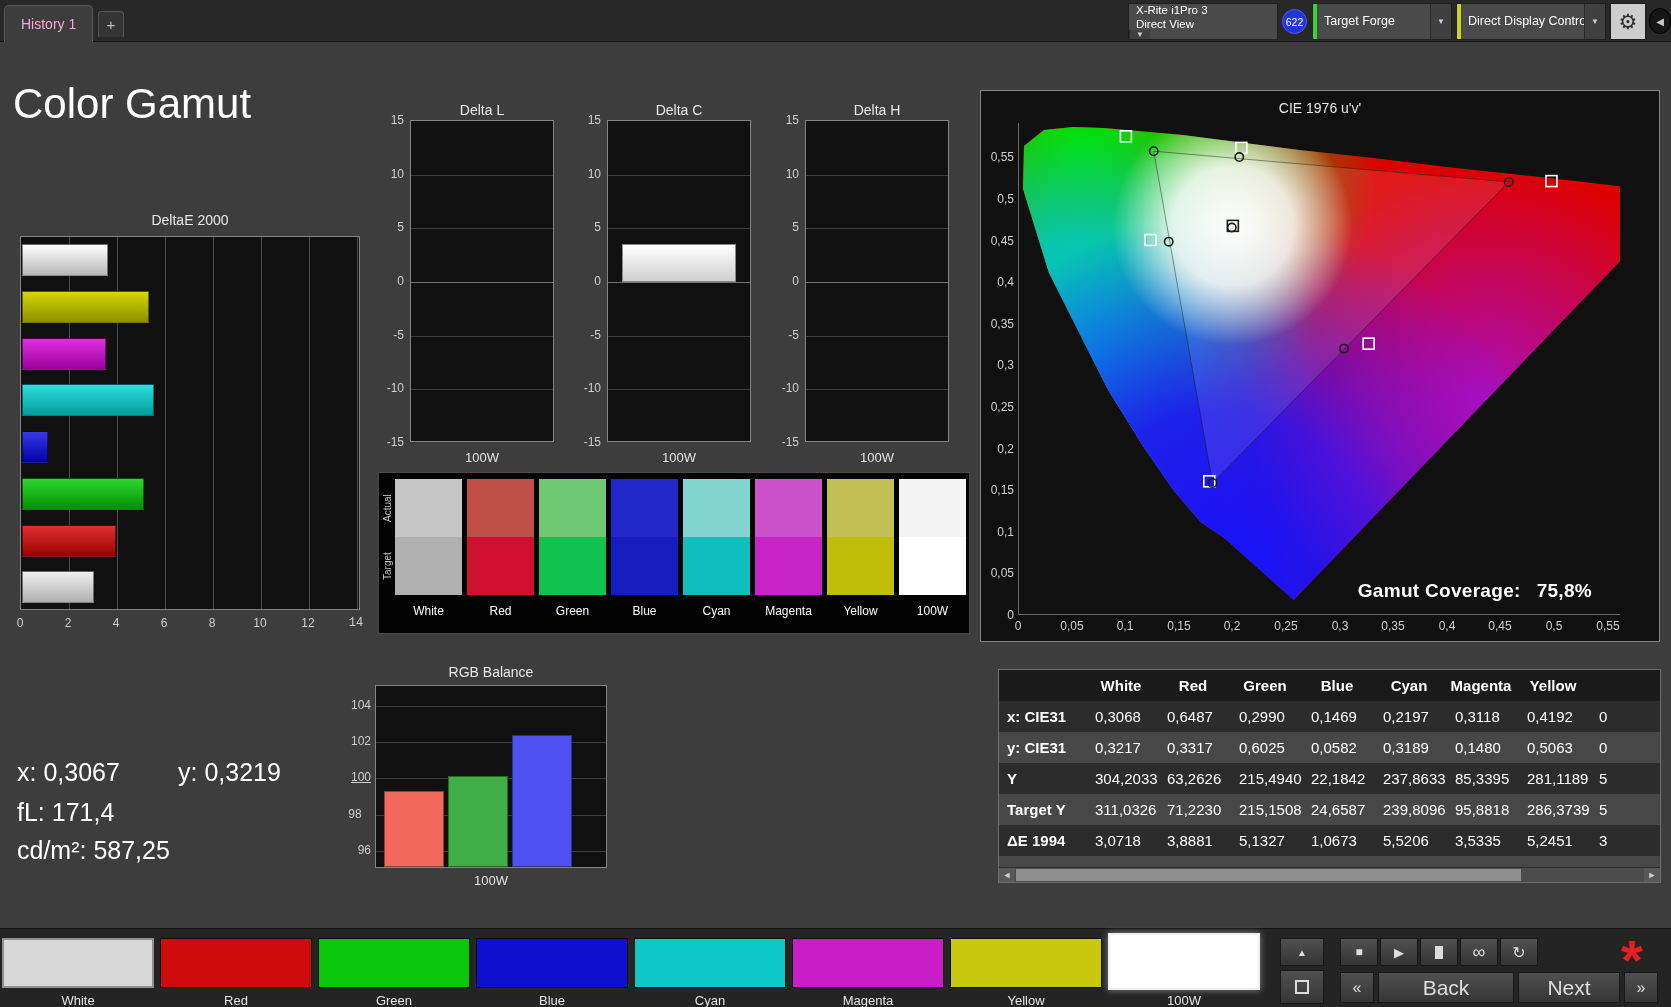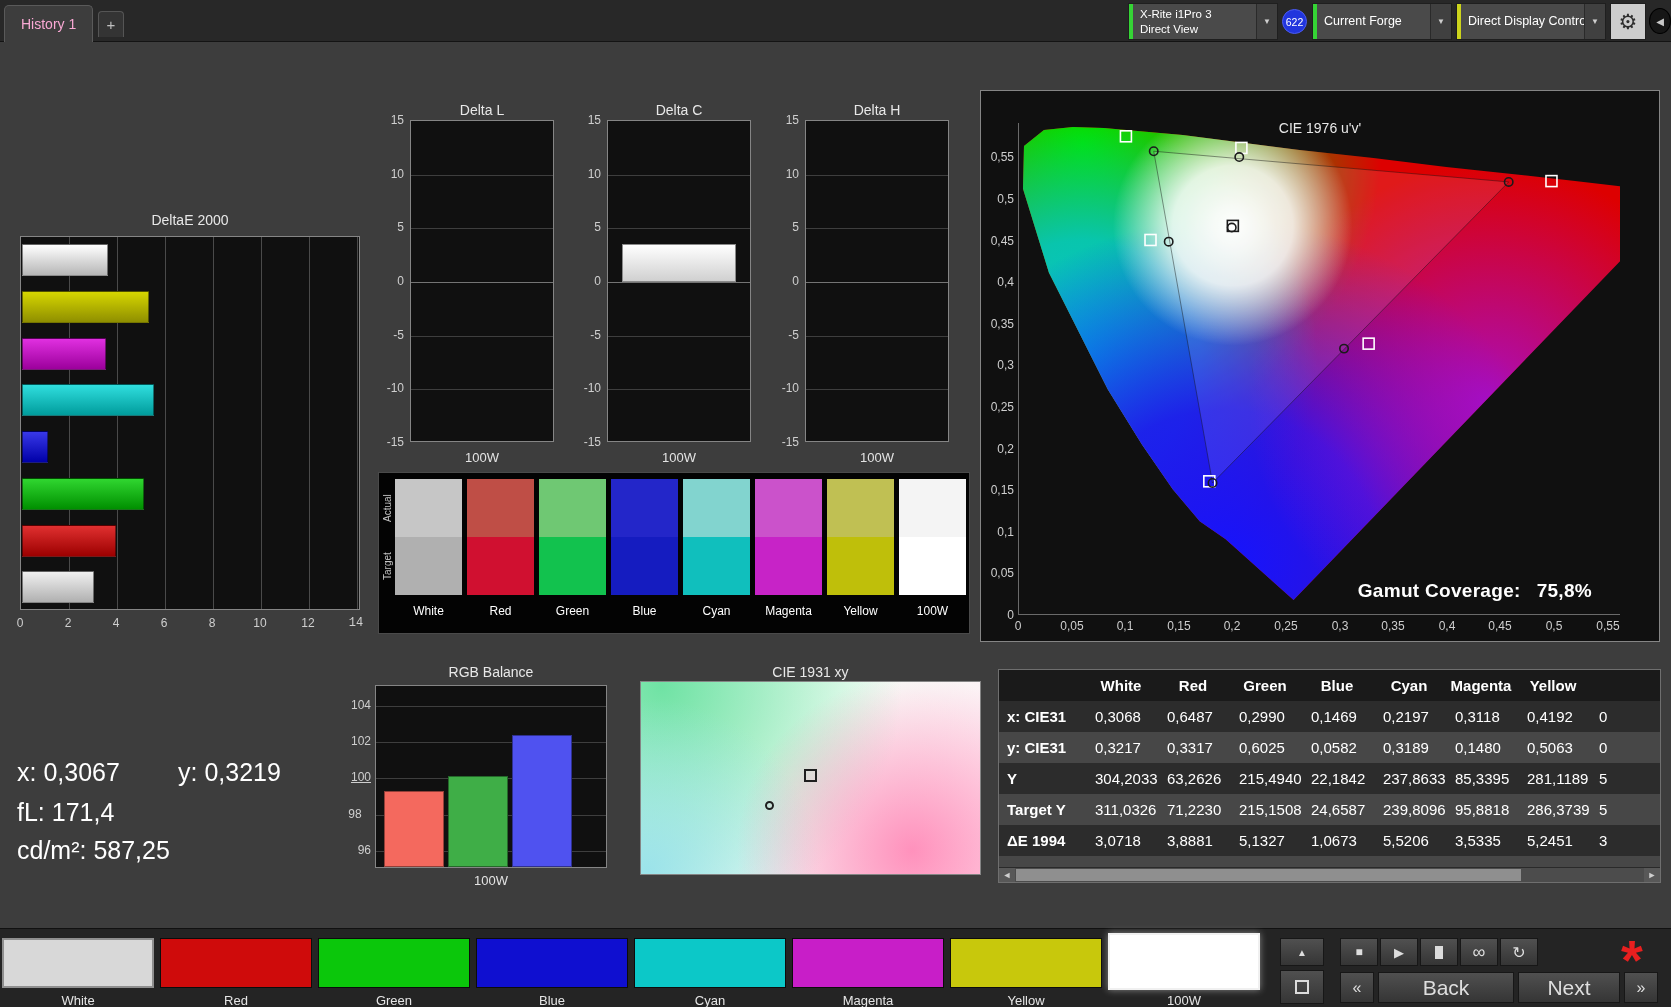--- a/index.html
+++ b/index.html
@@ -99,51 +99,52 @@
 <div class="app">
 
   <header class="topbar">
     <div class="tab">
       <span>History 1</span>
     </div>
     <div class="tab-add">
       <span>+</span>
     </div>
 
-    <div class="dd" style="left:1128px;width:150px;">
+    <div class="dd" style="left:1128px;width:150px;flex-direction:column;">
       <span class="dd-accent" style="background:#35d435;"></span>
       <span class="dd-text">
         <span>X-Rite i1Pro 3</span>
         <span>Direct View</span>
       </span>
       <span class="dd-arrow">▼</span>
     </div>
     <div class="badge" style="left:1282px;">622</div>
     <div class="dd" style="left:1312px;width:140px;">
       <span class="dd-accent" style="background:#35d435;"></span>
       <span class="dd-text single">
-        <span>Current Forge</span>
+        <span>Target Forge</span>
       </span>
       <span class="dd-arrow">▼</span>
     </div>
     <div class="dd" style="left:1456px;width:150px;">
       <span class="dd-accent" style="background:#ccd41c;"></span>
       <span class="dd-text single">
         <span>Direct Display Control</span>
       </span>
       <span class="dd-arrow">▼</span>
     </div>
     <button class="gear-btn" style="left:1610px;">
       <span>⚙</span>
     </button>
     <div class="collapse-btn" style="left:1649px;">
       <span>◀</span>
     </div>
   </header>
 
+  <h1 class="page-title">Color Gamut</h1>
 
   <div class="chart-title" style="left:20px;width:340px;top:212px;">DeltaE 2000</div>
   <div class="panel" id="deltae-plot" style="left:20px;top:236px;width:340px;height:374px;">
       <div class="vline" style="left: 48px;"></div>
       <div class="vline" style="left: 96px;"></div>
       <div class="vline" style="left: 144px;"></div>
       <div class="vline" style="left: 192px;"></div>
       <div class="vline" style="left: 240px;"></div>
       <div class="vline" style="left: 288px;"></div>
       <div class="vline" style="left: 336px;"></div>
@@ -242,21 +243,21 @@
       <div class="sw-label" style="left: 373px;">Magenta</div>
       <div class="sw" style="left: 448px; top: 6px; background: rgb(192, 192, 83);"></div>
       <div class="sw" style="left: 448px; top: 64px; background: rgb(191, 191, 10);"></div>
       <div class="sw-label" style="left: 445px;">Yellow</div>
       <div class="sw" style="left: 520px; top: 6px; background: rgb(244, 244, 244);"></div>
       <div class="sw" style="left: 520px; top: 64px; background: rgb(255, 255, 255);"></div>
       <div class="sw-label" style="left: 517px;">100W</div>
     </div>
 
   <section class="panel cie-panel" id="cie-panel">
-    <div class="chart-title" style="left:0;right:0;top:9px;margin-top:20px;">CIE 1976 u'v'</div>
+    <div class="chart-title" style="left:0;right:0;top:9px;">CIE 1976 u'v'</div>
     <div class="cie-plot" id="cie-plot">
       <svg id="cie-svg" viewBox="0 0 602 492" preserveAspectRatio="none">
         <defs>
           <radialGradient id="gGreen" gradientUnits="userSpaceOnUse" cx="64" cy="21" r="300">
             <stop offset="0" stop-color="#00e400"></stop>
             <stop offset="0.45" stop-color="#00e400" stop-opacity="0.75"></stop>
             <stop offset="1" stop-color="#00e400" stop-opacity="0"></stop>
           </radialGradient>
           <radialGradient id="gCyan" gradientUnits="userSpaceOnUse" cx="64" cy="235" r="235">
             <stop offset="0" stop-color="#00c8d8"></stop>
@@ -348,32 +349,20 @@
         <div class="rgb-bar" style="left: 136px; width: 60px; height: 132px; background: rgb(79, 82, 240);"></div>
       </div>
     <div class="tick" style="left:36px;width:232px;top:209px;text-align:center;font-size:13px;color:#e3e3e3;">100W</div>
   <div class="tick" style="left: 0px; width: 32px; text-align: right; top: 34px;">104</div>
       <div class="tick" style="left: 0px; width: 32px; text-align: right; top: 70px;">102</div>
       <div class="tick" style="left: 0px; width: 32px; text-align: right; top: 106px; text-decoration: underline;">100</div>
       <div class="tick" style="left: 0px; width: 32px; text-align: center; top: 143px;">98</div>
       <div class="tick" style="left: 0px; width: 32px; text-align: right; top: 179px;">96</div>
     </div>
 
-  <div id="cie31-area" style="position:absolute;left:640px;top:664px;width:341px;height:230px;">
-    <div class="chart-title" style="left:0;width:341px;top:0;">CIE 1931 xy</div>
-    <div id="cie31-plot" style="position:absolute;left:0;top:17px;width:341px;height:194px;border:1px solid #858585;
-                background:
-                  radial-gradient(circle at 80% 88%, rgba(255,140,185,0.95), rgba(255,140,185,0) 55%),
-                  radial-gradient(circle at 2% 98%, rgba(150,225,235,0.9), rgba(150,225,235,0) 45%),
-                  radial-gradient(circle at 6% 2%, rgba(105,225,160,0.95), rgba(105,225,160,0) 65%),
-                  linear-gradient(120deg, #e2fbee 0%, #f7fff9 45%, #ffe9f2 100%);">
-    <div class="m-square" style="left: calc(50% - 7px); top: calc(49% - 7px);"></div>
-        <div class="m-circle" style="left: calc(38% - 5px); top: calc(64.5% - 5px);"></div>
-      </div>
-  </div>
 
   <div class="table-panel">
     <div id="table-rows">
         <div class="trow header">
           <span class="hcell"></span>
           <span class="hcell">White</span>
           <span class="hcell">Red</span>
           <span class="hcell">Green</span>
           <span class="hcell">Blue</span>
           <span class="hcell">Cyan</span>

